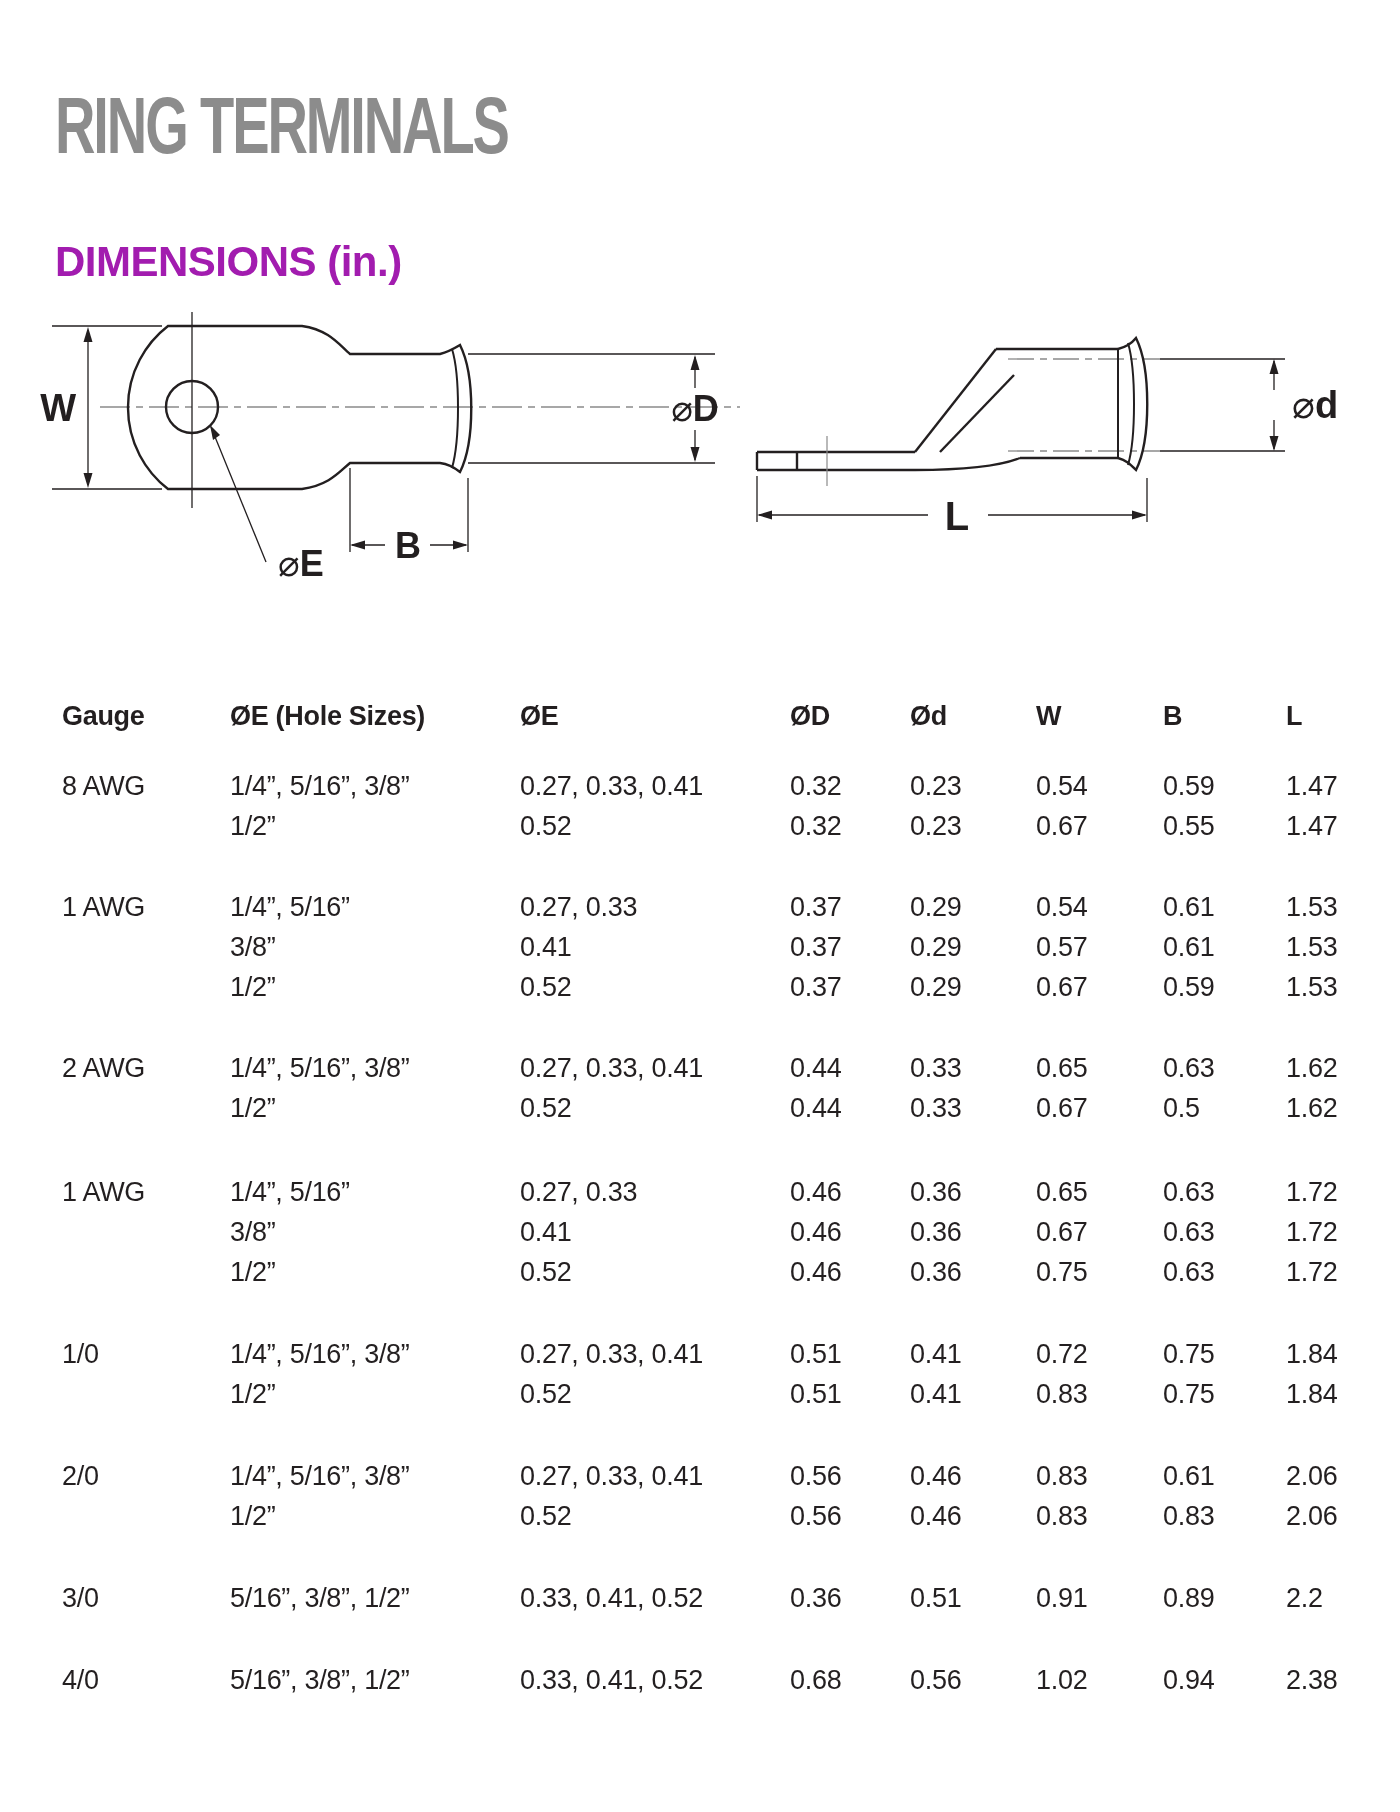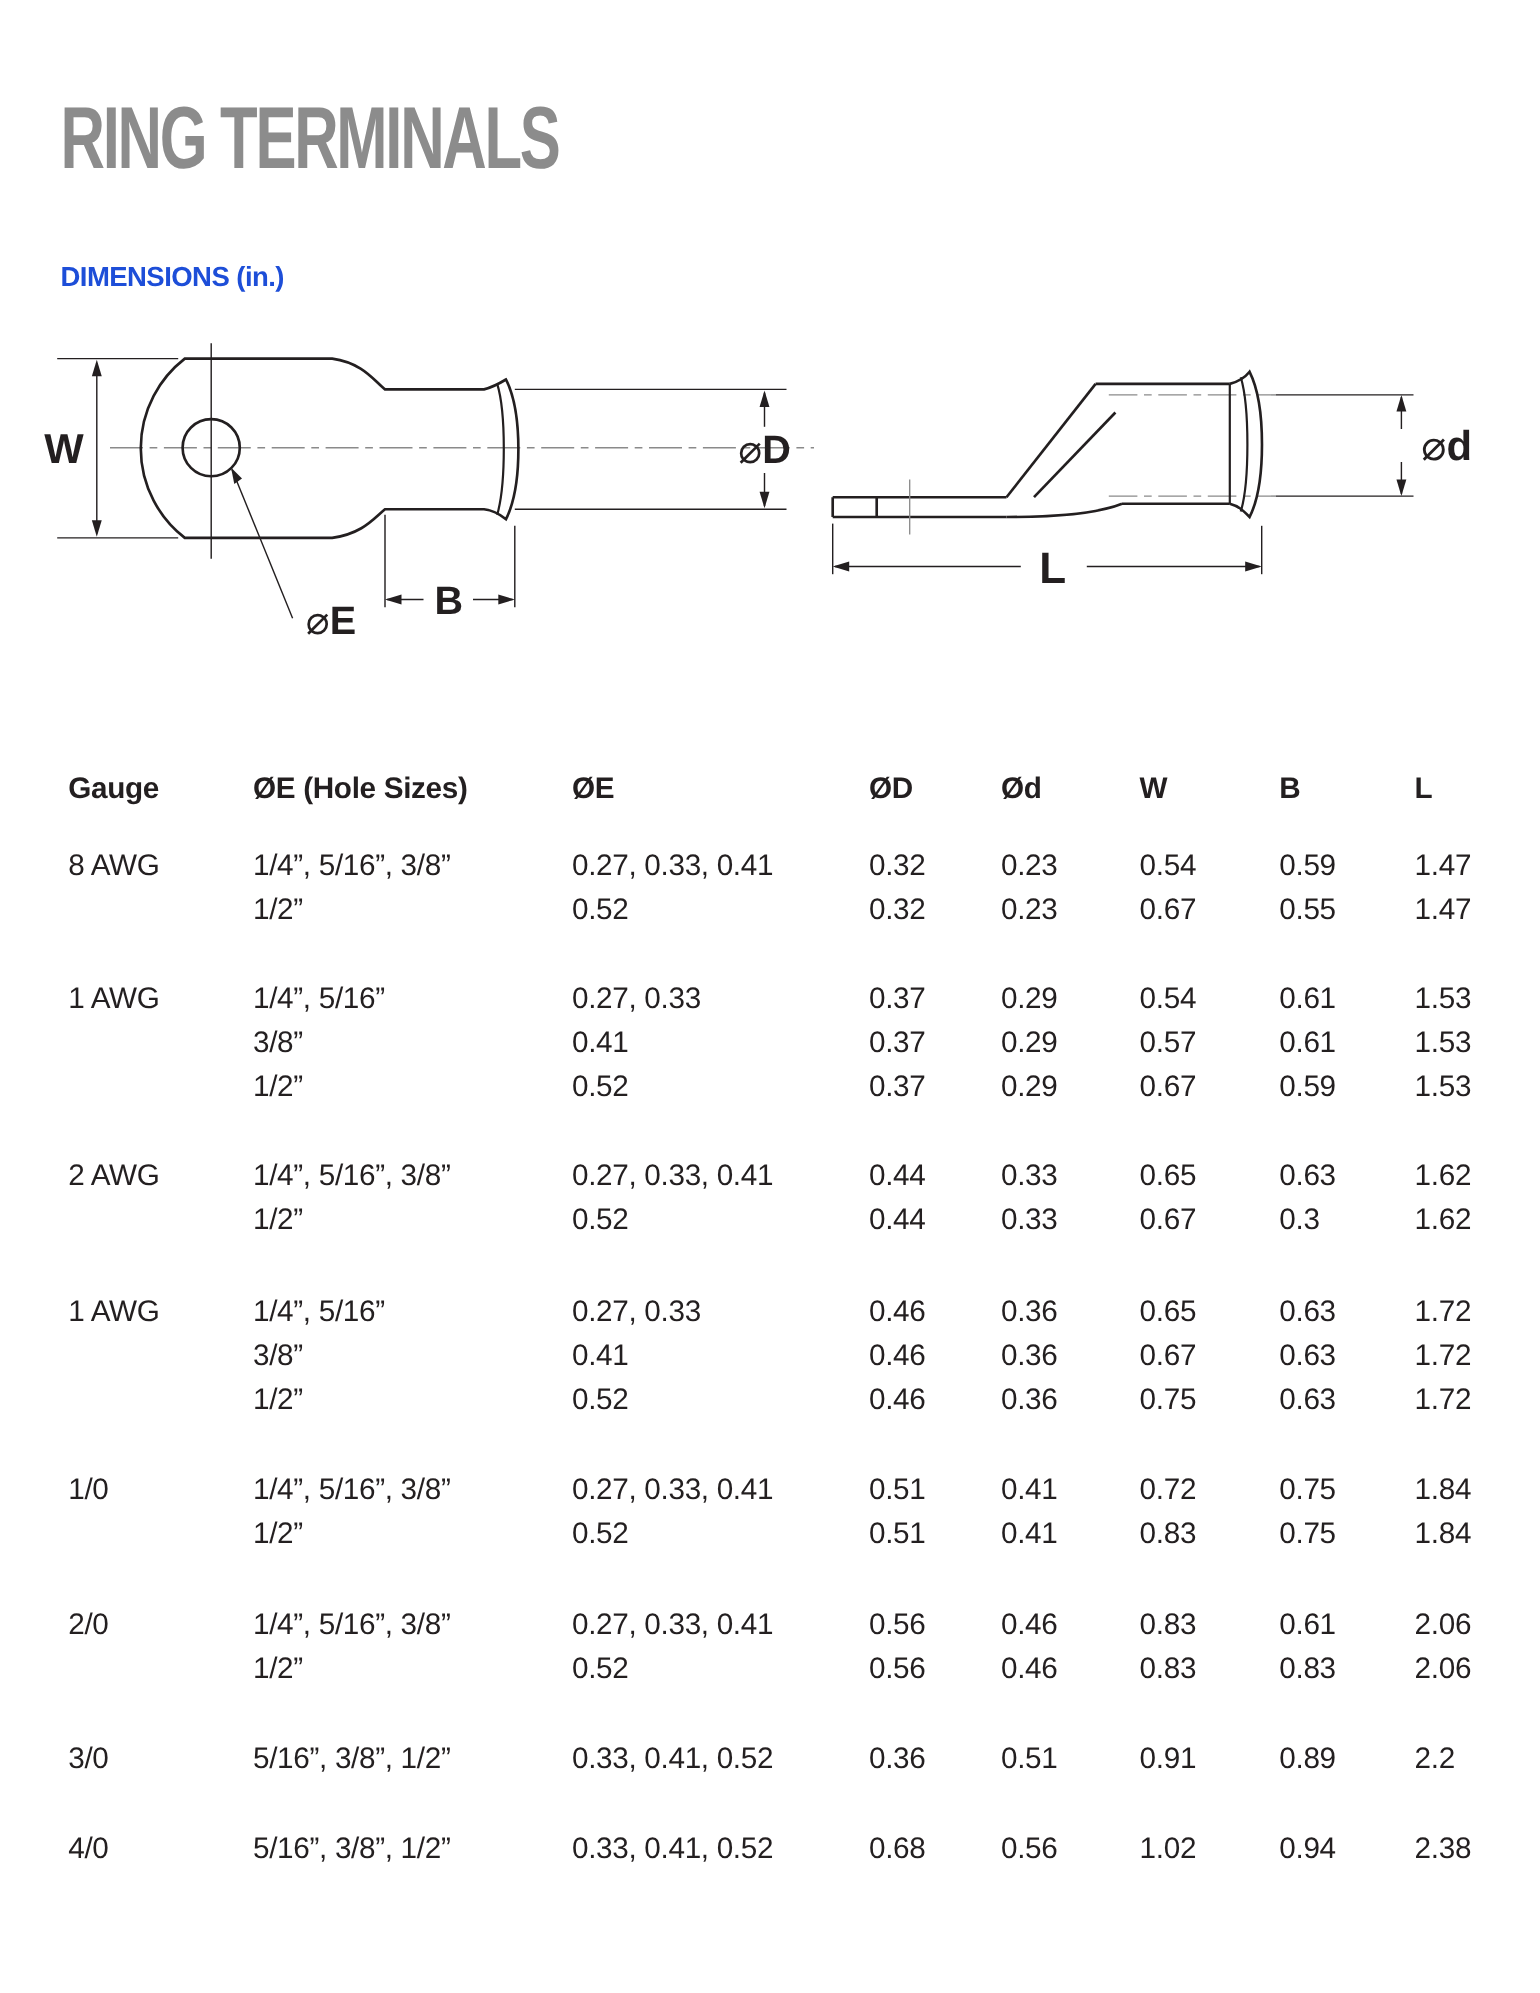--- a/index.html
+++ b/index.html
@@ -8,21 +8,21 @@
     font-family:"Liberation Sans", sans-serif;color:#231f20;overflow:hidden;
   }
   .page-title{
     position:absolute;left:55px;top:86px;
     font-size:80px;font-weight:700;color:#8c8c8c;
     letter-spacing:-3px;white-space:nowrap;line-height:1;
     transform:scaleX(0.70);transform-origin:left top;
   }
   .page-subtitle{
     position:absolute;left:55px;top:238px;
-    font-size:25px;font-weight:700;letter-spacing:-0.5px;color:#1d4ed8;
+    font-size:42px;font-weight:700;letter-spacing:-0.5px;color:#a21caf;
   }
   .diagram{position:absolute;left:0;top:290px;}
   .dimtext{font-family:"Liberation Sans", sans-serif;font-weight:700;fill:#231f20;}
   .dimsym{font-weight:400;}
   .tblrow{position:absolute;left:0;width:1284px;height:36px;}
   .cell{position:absolute;font-size:27px;letter-spacing:-0.3px;white-space:nowrap;line-height:1.2;}
   .hd{font-weight:700;}
   .c1{left:62px}.c2{left:230px}.c3{left:520px}.c4{left:790px}
   .c5{left:910px}.c6{left:1036px}.c7{left:1163px}.c8{left:1286px}
 </style>
@@ -198,21 +198,21 @@
     <span class="cell c8">1.62</span>
   </div>
 
   <div class="tblrow" style="top:1092px">
     <span class="cell c1"></span>
     <span class="cell c2">1/2”</span>
     <span class="cell c3">0.52</span>
     <span class="cell c4">0.44</span>
     <span class="cell c5">0.33</span>
     <span class="cell c6">0.67</span>
-    <span class="cell c7">0.3</span>
+    <span class="cell c7">0.5</span>
     <span class="cell c8">1.62</span>
   </div>
 
   <div class="tblrow" style="top:1176px">
     <span class="cell c1">1 AWG</span>
     <span class="cell c2">1/4”, 5/16”</span>
     <span class="cell c3">0.27, 0.33</span>
     <span class="cell c4">0.46</span>
     <span class="cell c5">0.36</span>
     <span class="cell c6">0.65</span>

